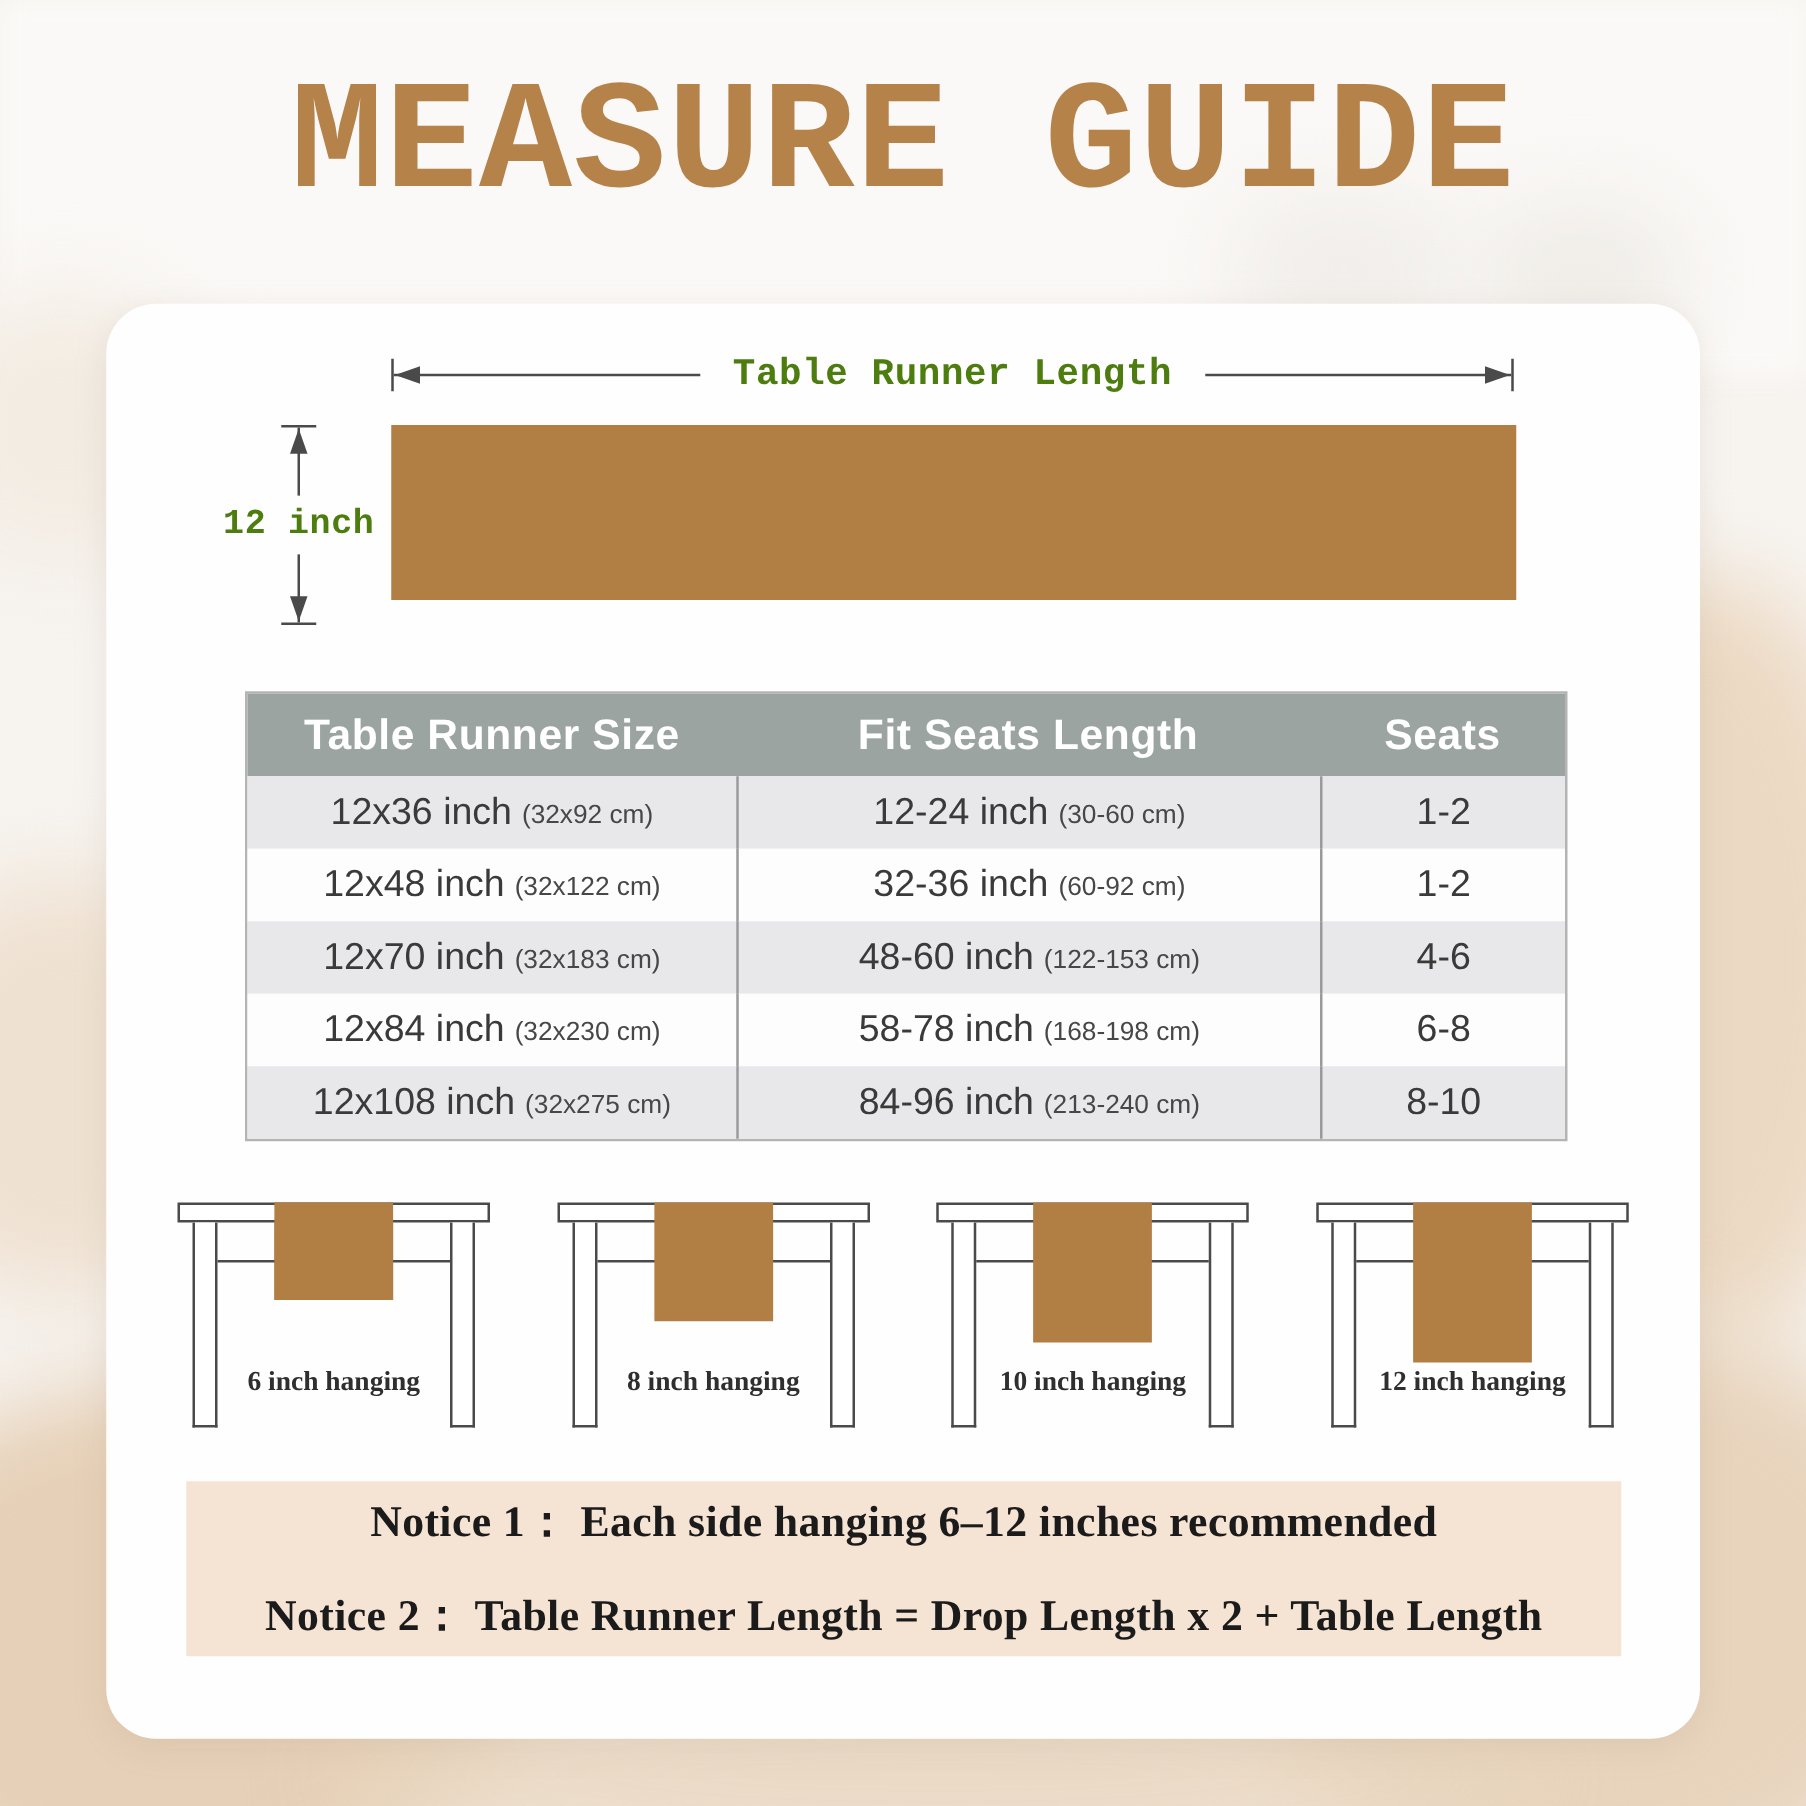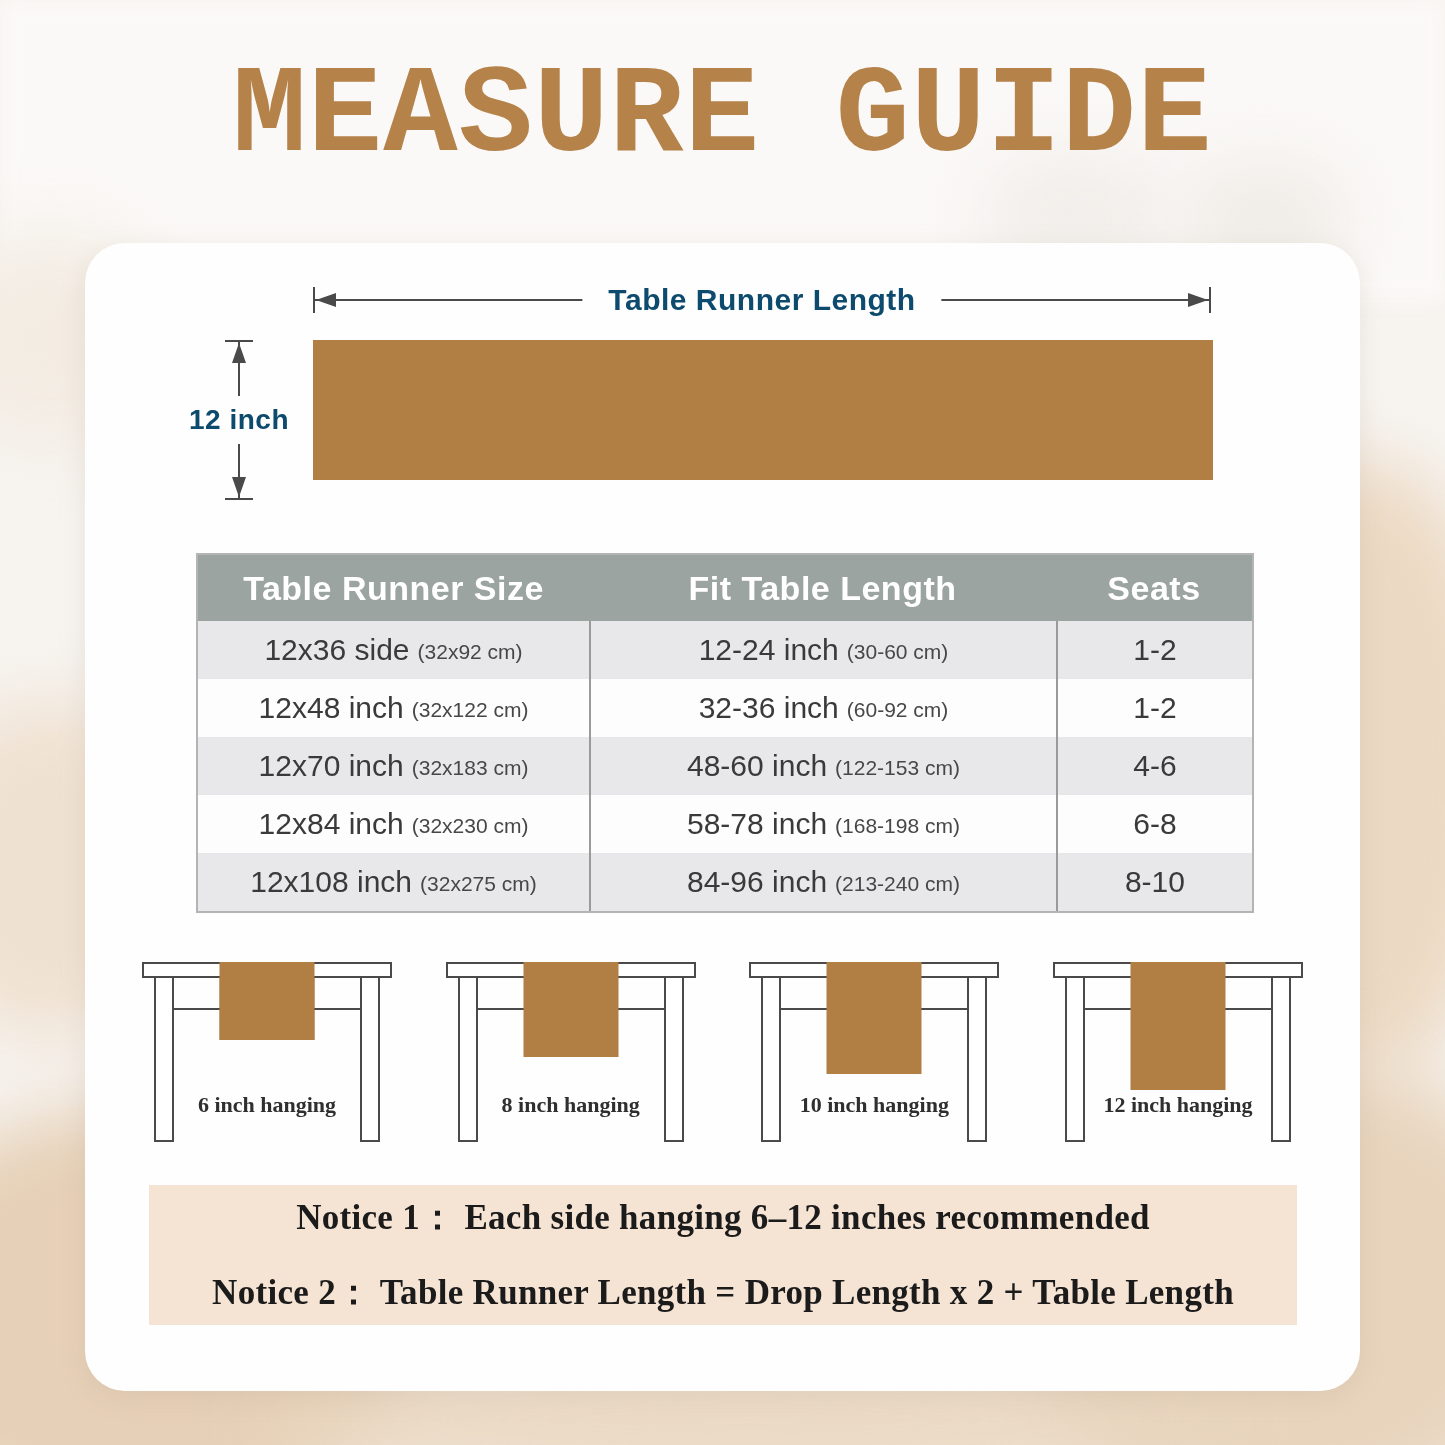--- a/index.html
+++ b/index.html
@@ -56,22 +56,22 @@
   .h-dim{position:absolute;left:228px;top:44px;width:898px;height:26px;}
   .h-dim .line{position:absolute;left:2px;right:2px;top:12px;height:2px;background:var(--line-col);}
   .h-dim .cap-l,.h-dim .cap-r{position:absolute;top:0;width:2px;height:26px;background:var(--line-col);}
   .h-dim .cap-l{left:0;} .h-dim .cap-r{right:0;}
   .h-dim .ah-l,.h-dim .ah-r{position:absolute;top:6px;width:0;height:0;border-top:7px solid transparent;border-bottom:7px solid transparent;}
   .h-dim .ah-l{left:3px;border-right:20px solid var(--line-col);}
   .h-dim .ah-r{right:3px;border-left:20px solid var(--line-col);}
   .dim-label{
     position:absolute;left:50%;top:50%;transform:translate(-50%,-50%);
     background:#fffefe;padding:2px 26px;white-space:nowrap;
-    font-family:Liberation Sans, sans-serif;font-weight:600;
-    font-size:30px;color:#0c4a6e;letter-spacing:.5px;
+    font-family:Liberation Mono, monospace;font-weight:600;
+    font-size:30px;color:#4d7c0f;letter-spacing:.5px;
   }
   .v-dim{position:absolute;left:140px;top:97px;width:28px;height:160px;}
   .v-dim .line{position:absolute;top:2px;bottom:2px;left:13px;width:2px;background:var(--line-col);}
   .v-dim .cap-t,.v-dim .cap-b{position:absolute;left:0;width:28px;height:2px;background:var(--line-col);}
   .v-dim .cap-t{top:0;} .v-dim .cap-b{bottom:0;}
   .v-dim .ah-t,.v-dim .ah-b{position:absolute;left:7px;width:0;height:0;border-left:7px solid transparent;border-right:7px solid transparent;}
   .v-dim .ah-t{top:3px;border-bottom:20px solid var(--line-col);}
   .v-dim .ah-b{bottom:3px;border-top:20px solid var(--line-col);}
   .v-dim .dim-label{padding:8px 4px;font-size:28px;}
 
@@ -165,27 +165,27 @@
       <div class="cap-b"></div>
       <div class="ah-t"></div>
       <div class="ah-b"></div>
       <div class="dim-label">12 inch</div>
     </div>
   </div>
 
   <div class="size-table">
     <div class="t-head">
       <div class="hcell">Table Runner Size</div>
-      <div class="hcell">Fit Table Length</div>
+      <div class="hcell">Fit Seats Length</div>
       <div class="hcell">Seats</div>
     </div>
 
     <div class="t-row">
       <div class="cell">
-          <span>12x36 side</span>
+          <span>12x36 inch</span>
           <span class="cm">(32x92 cm)</span>
         </div>
       <div class="cell">
           <span>12-24 inch</span>
           <span class="cm">(30-60 cm)</span>
         </div>
       <div class="cell">1-2</div>
     </div>
     <div class="t-row">
       <div class="cell">

